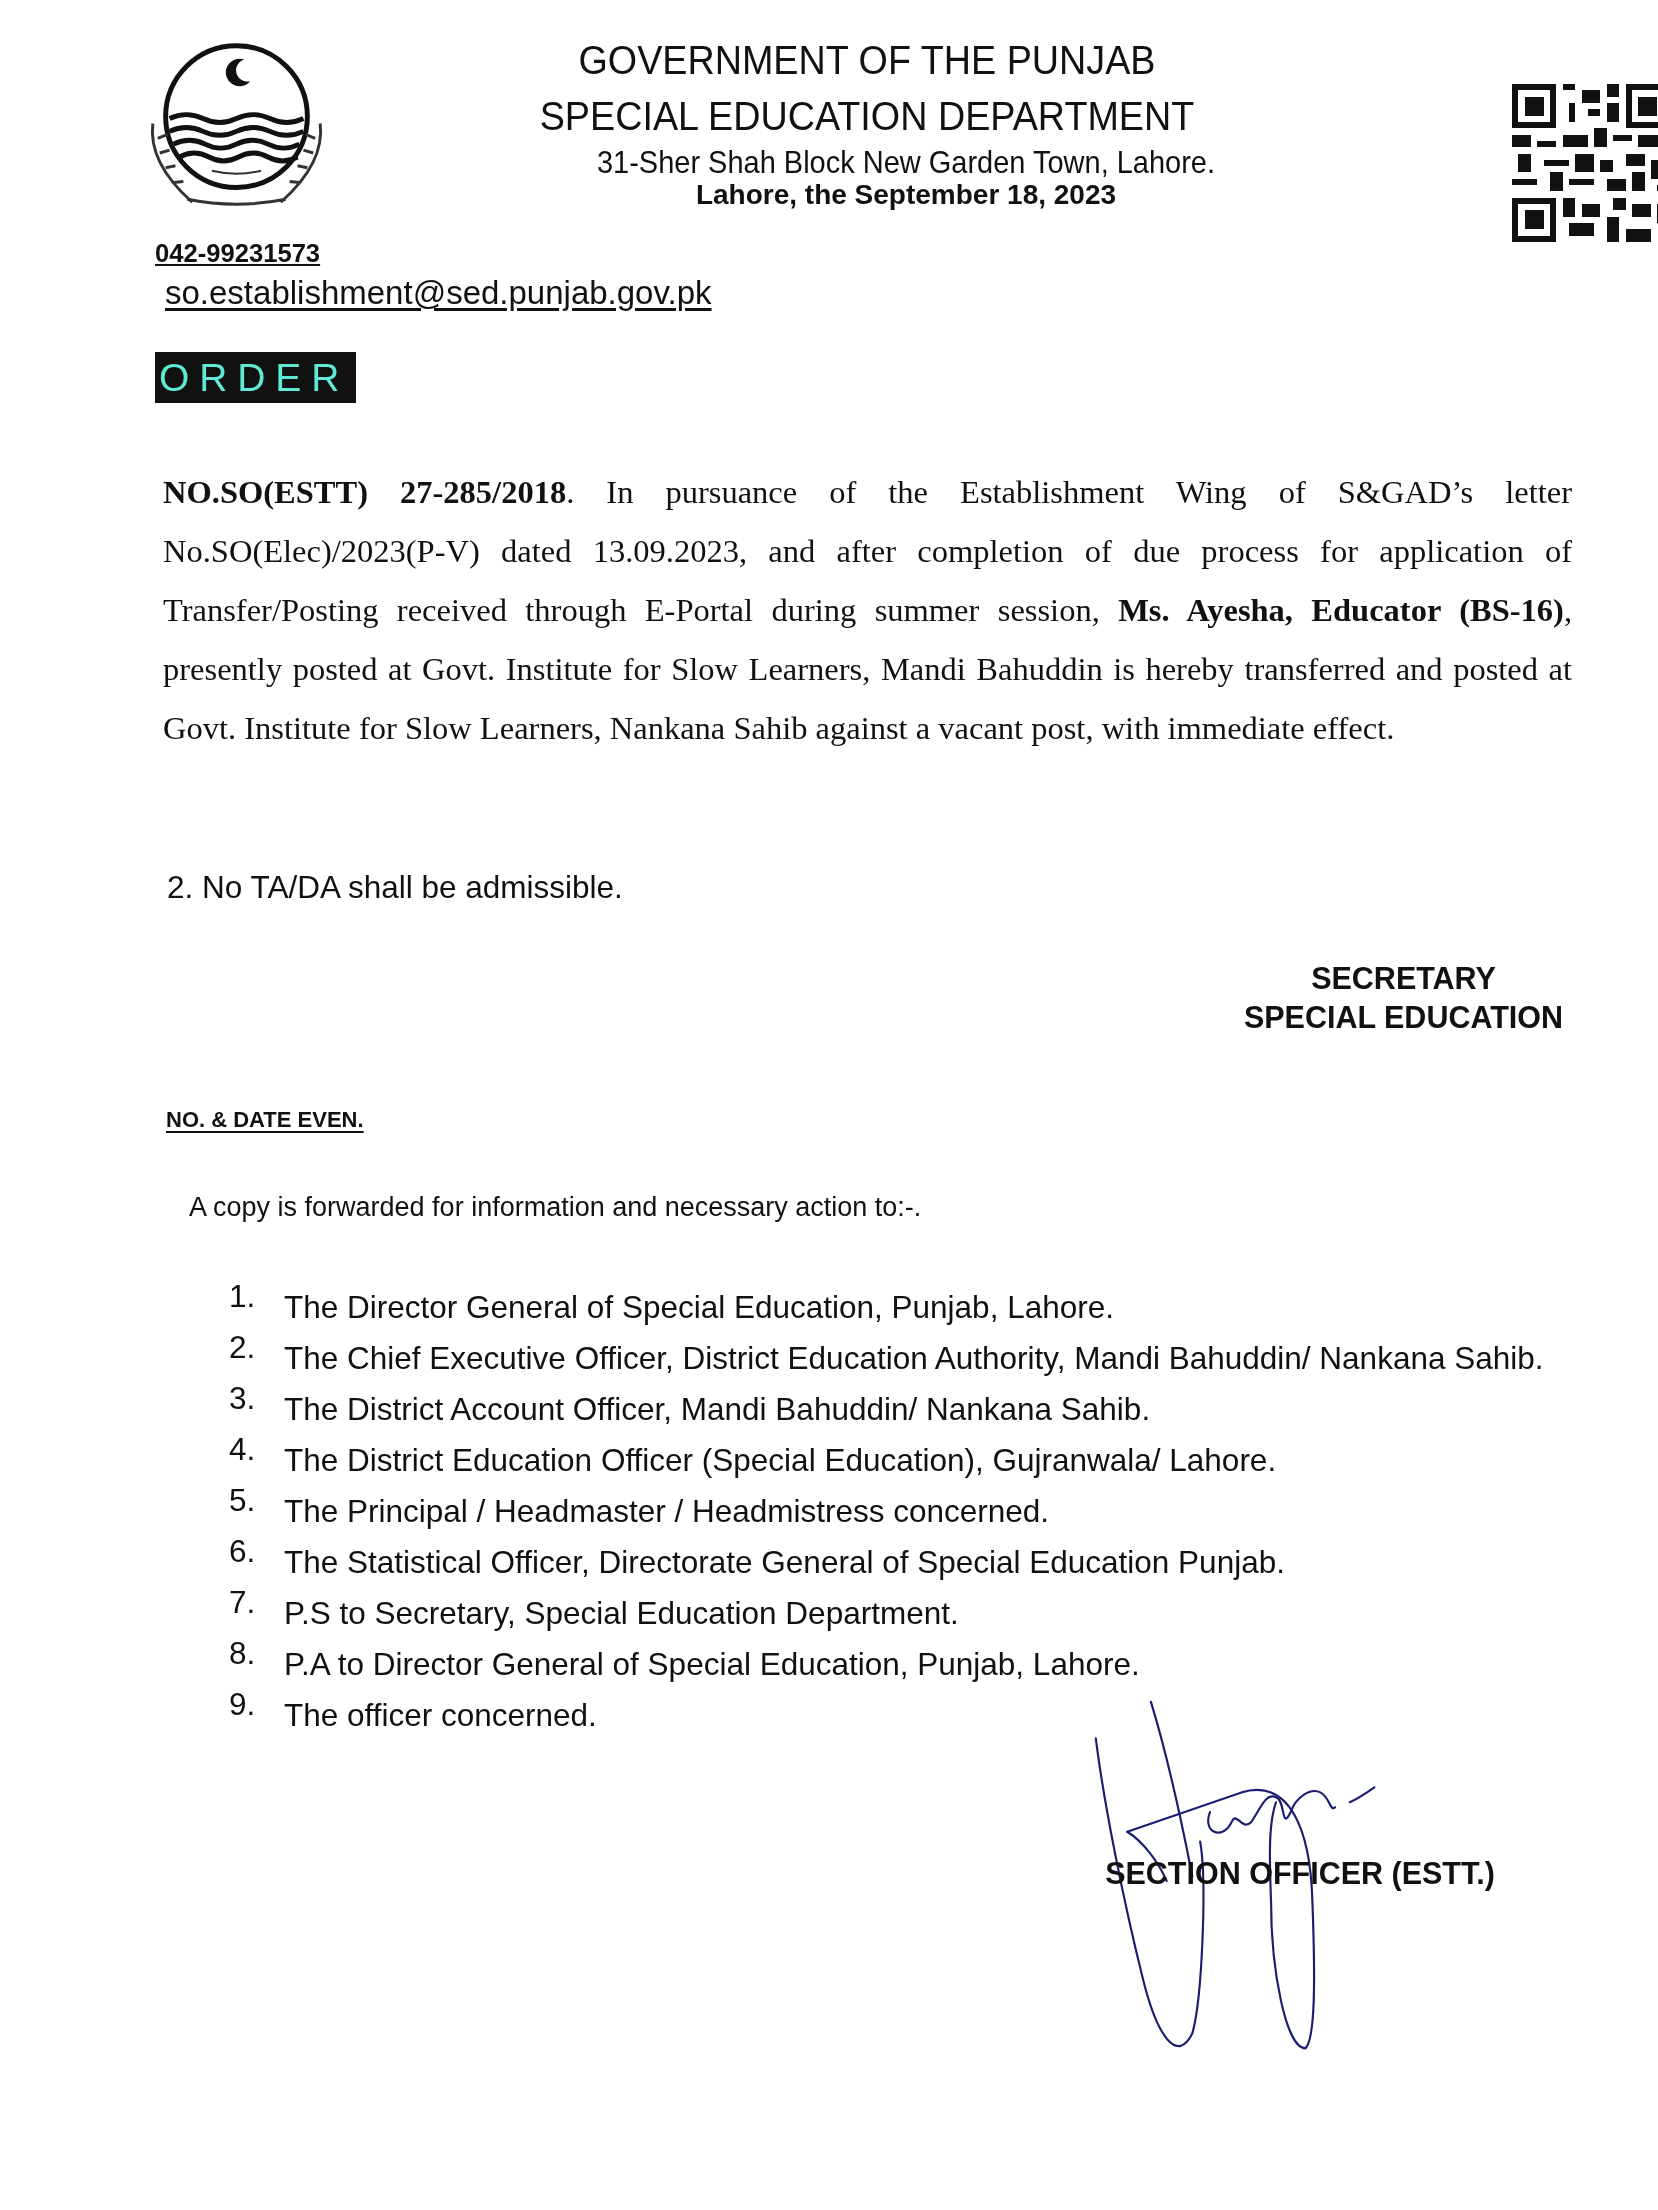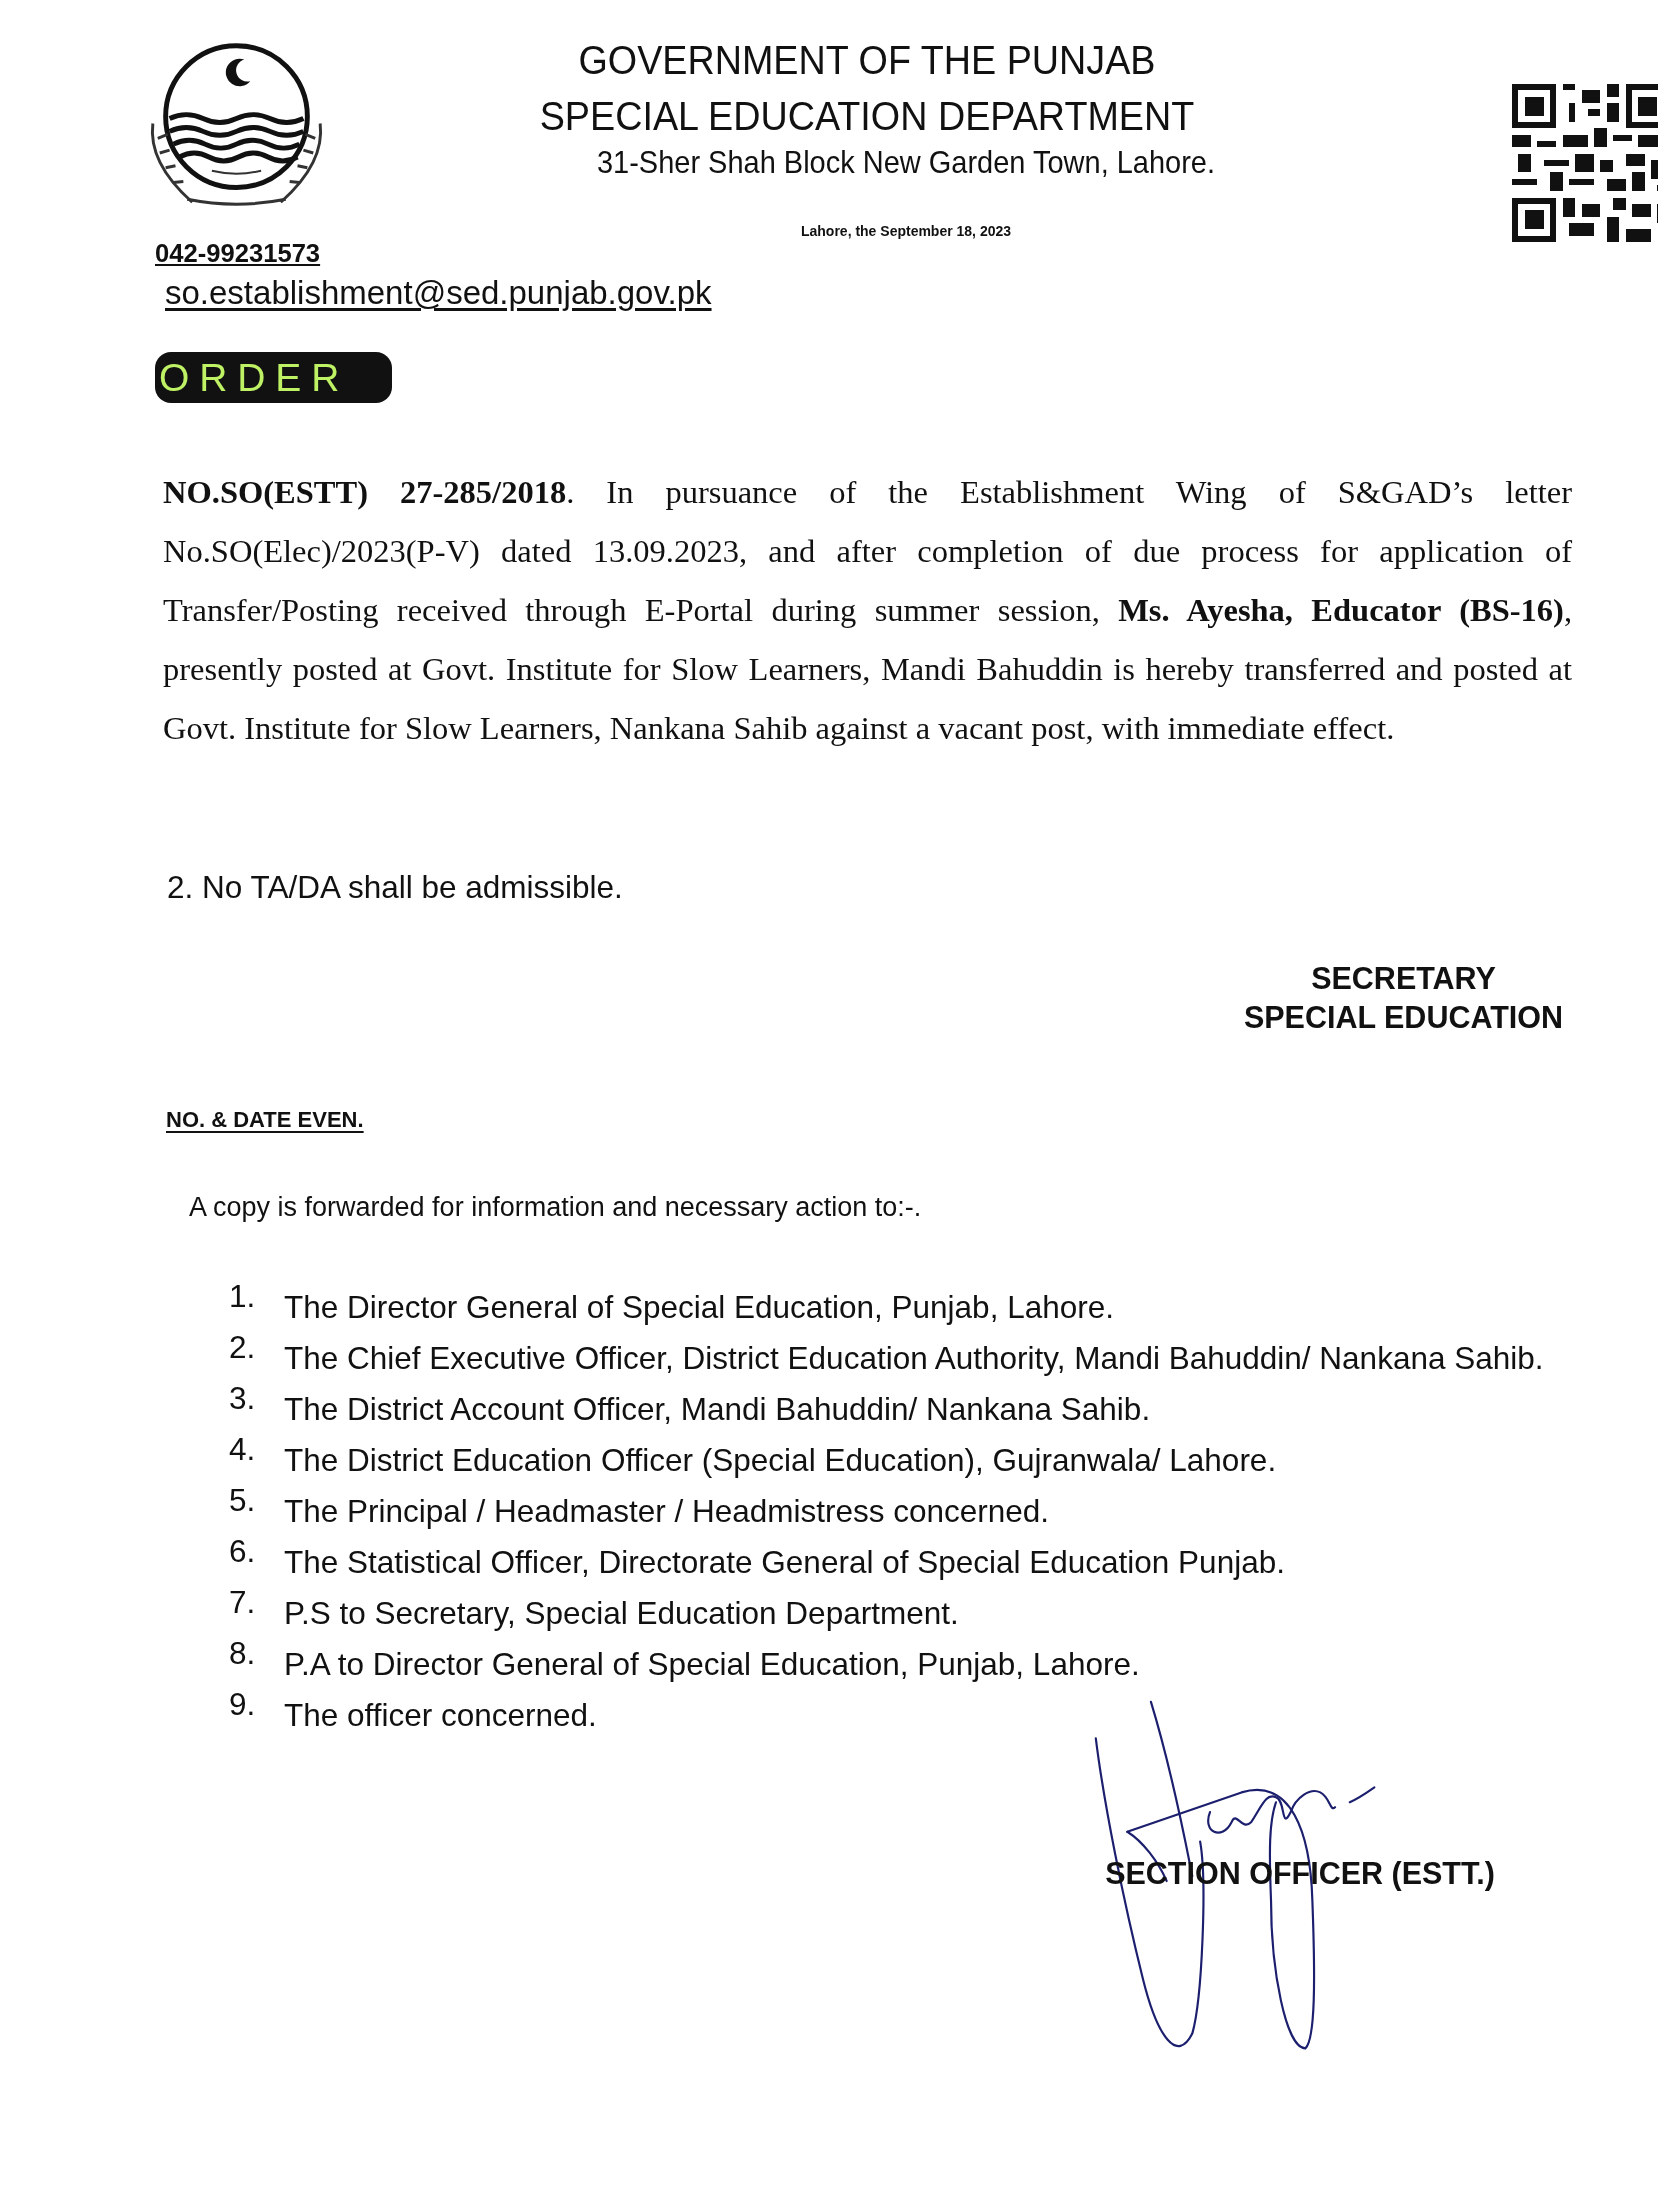--- a/index.html
+++ b/index.html
@@ -8,27 +8,27 @@
   .sans { font-family: "Liberation Sans", sans-serif; }
   .serif { font-family: "Liberation Serif", serif; }
 
   #logo { left: 128px; top: 29.6px; width: 217px; height: 187px; }
   #qr { left: 1512px; top: 84px; width: 158px; height: 158px; }
 
   .hdr { left: 414px; width: 906px; text-align: center; white-space: nowrap; }
   #title1 { top: 37px; font-size: 41px; transform: scaleX(0.92); }
   #title2 { top: 93px; font-size: 41px; transform: scaleX(0.92); }
   #address { top: 144px; left: 453px; font-size: 31.5px; transform: scaleX(0.92); }
-  #dateline { top: 179px; left: 453px; font-size: 14px; font-weight: bold; margin-top: 44px; }
+  #dateline { top: 179px; left: 453px; font-size: 28px; font-weight: bold; }
 
   #phone { left: 155px; top: 239px; font-size: 25.6px; font-weight: bold; text-decoration: underline; }
   #email { left: 165px; top: 274px; font-size: 33px; text-decoration: underline; text-underline-offset: 3.9px; }
 
-  #order-box { left: 155px; top: 352px; width: 237px; height: 51px; background: #111; color: #bef264;
-    font-size: 39px; letter-spacing: 9.9px; line-height: 51px; padding-left: 3.9px; box-sizing: border-box; border-radius: 16px; }
+  #order-box { left: 155px; top: 352px; width: 201px; height: 51px; background: #111; color: #5eead4;
+    font-size: 39px; letter-spacing: 9.9px; line-height: 51px; padding-left: 3.9px; box-sizing: border-box; }
 
   #para { left: 163px; top: 463px; width: 1409px; font-size: 32.5px; line-height: 59px; text-align: justify; }
   #para b { font-weight: bold; margin-top: 17px; }
 
   #note2 { left: 167px; top: 869px; font-size: 31.5px; }
 
   #secretary { left: 1187px; top: 959px; width: 433px; text-align: center; font-size: 30.5px; font-weight: bold; line-height: 39px; }
 
   #date-even { left: 166px; top: 1107px; font-size: 22px; font-weight: bold; text-decoration: underline; text-underline-offset: 3.9px; }
   #copy-intro { left: 189px; top: 1192px; font-size: 27px; }

